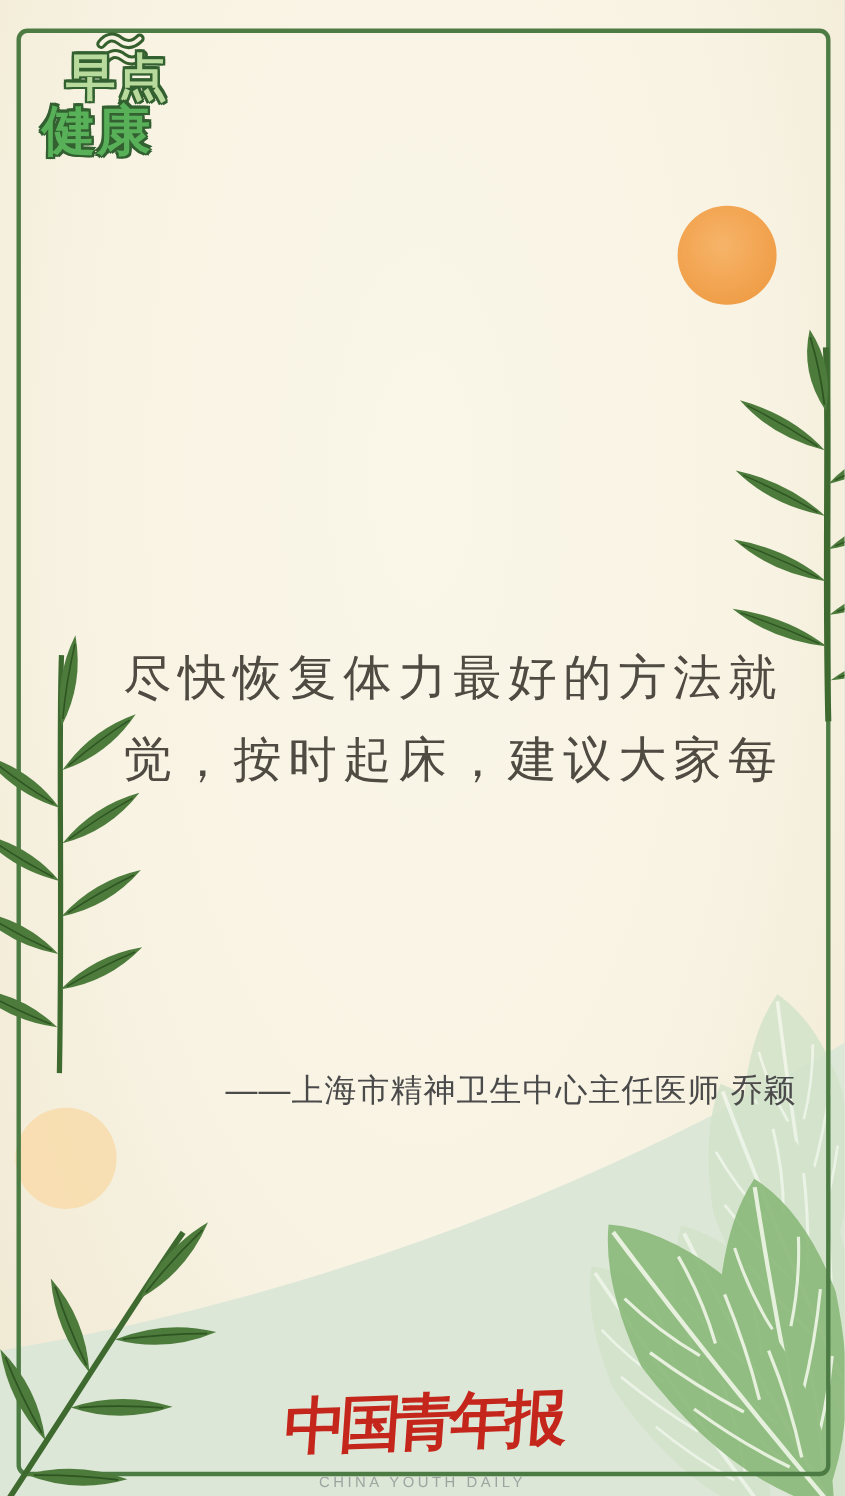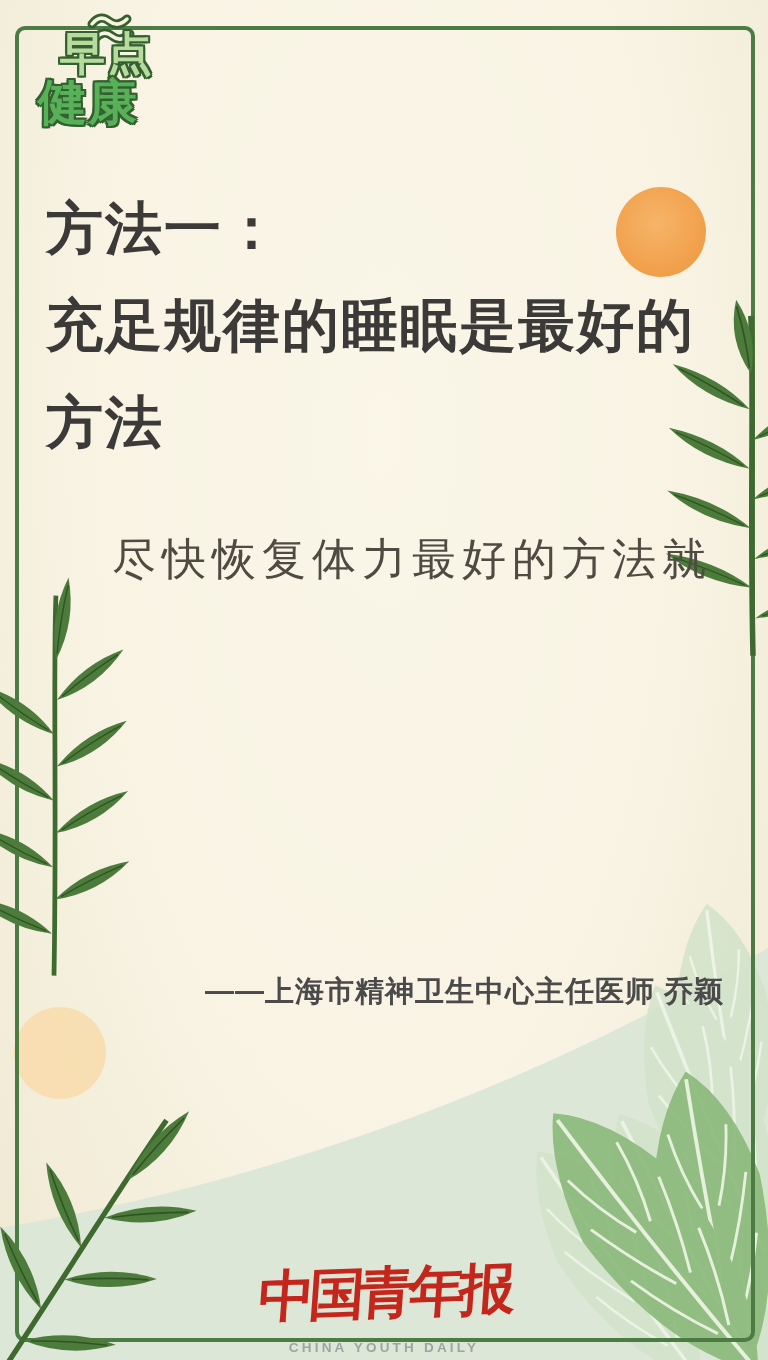--- a/index.html
+++ b/index.html
@@ -9,46 +9,46 @@
     font-family:"Liberation Sans", sans-serif;
   }
   .abs{position:absolute;}
   svg{display:block;}
   
   #frame{
     left:15px;top:26px;width:740px;height:1316px;box-sizing:border-box;
     border:4px solid var(--frame_green,#4c7c44);border-radius:10px;
   }
   
-  #badge{left:36px;top:8px;width:140px;height:120px;}
+  #badge{left:36px;top:24px;width:140px;height:120px;}
   .badge-line{position:absolute;font-weight:900;white-space:nowrap;
     text-shadow:-2px -2px 0 var(--badge_outline,#336030), 2px -2px 0 var(--badge_outline,#336030),
                 -2px  2px 0 var(--badge_outline,#336030), 2px  2px 0 var(--badge_outline,#336030),
                 -2px  0   0 var(--badge_outline,#336030), 2px  0   0 var(--badge_outline,#336030),
                  0   -2px 0 var(--badge_outline,#336030), 0    2px 0 var(--badge_outline,#336030);}
   #badge-l1{left:24px;top:16px;font-size:45px;letter-spacing:2px;color:var(--badge_light,#b9da9d);}
   #badge-l2{left:2px;top:62px;font-size:49px;letter-spacing:1px;color:var(--badge_green,#58b158);}
   #steam{left:48px;top:2px;}
   
   #title{left:46px;top:180px;width:690px;font-weight:900;font-size:57px;line-height:97px;
     letter-spacing:2px;color:var(--title_text,#3b3a39);}
   .title-line{white-space:nowrap;}
   
-  #bodytext{left:112px;top:522px;width:620px;font-family:"DejaVu Serif", serif;
+  #bodytext{left:112px;top:580px;width:620px;font-family:"DejaVu Serif", serif;
     font-size:44px;line-height:74px;letter-spacing:6px;color:var(--body_text,#4f4a42);}
   .body-line{white-space:nowrap;}
   
   #attrib{left:0;right:44px;top:972px;text-align:right;font-size:29px;letter-spacing:1px;
-    color:#4a4a4a;font-weight:700;}
+    color:#4a4a4a;font-weight:400;}
   
   #footer-logo{left:0;width:768px;top:1256px;text-align:center;
     font-family:"DejaVu Serif", serif;font-weight:700;font-size:56px;letter-spacing:-6px;
     color:var(--footer_red,#c5261c);transform:skewX(-6deg) rotate(-2deg);}
   #footer-sub{left:0;width:768px;top:1340px;text-align:center;font-size:13.5px;
-    letter-spacing:3.2px;color:var(--footer_gray,#9da5a0);font-weight:700;}
+    letter-spacing:3.2px;color:var(--footer_gray,#9da5a0);font-weight:400;}
   .decor{pointer-events:none;}
 </style>
 </head>
 <body>
 
 <div id="poster">
 
   <svg class="abs decor" width="768" height="1360" viewBox="0 0 768 1360" style="left:0;top:0;">
     <defs>
       <radialGradient id="sunGrad" cx="45%" cy="40%" r="65%">
@@ -116,28 +116,24 @@
     <svg class="abs" id="steam" width="56" height="40" viewBox="0 0 56 40">
       <path d="M8,14 Q16,4 25,11 Q34,18 43,9" stroke="#35602e" stroke-width="9" fill="none" stroke-linecap="round"></path>
       <path d="M8,14 Q16,4 25,11 Q34,18 43,9" stroke="#f7f2e1" stroke-width="3.5" fill="none" stroke-linecap="round"></path>
       <path d="M11,29 Q19,19 28,26 Q37,33 46,24" stroke="#35602e" stroke-width="9" fill="none" stroke-linecap="round"></path>
       <path d="M11,29 Q19,19 28,26 Q37,33 46,24" stroke="#f7f2e1" stroke-width="3.5" fill="none" stroke-linecap="round"></path>
     </svg>
     <div class="badge-line" id="badge-l1">早点</div>
     <div class="badge-line" id="badge-l2">健康</div>
   </div>
 
-  <div class="abs" id="title">
-    <div class="title-line">方法一：</div>
-    <div class="title-line">充足规律的睡眠是最好的</div>
-    <div class="title-line">方法</div>
-  </div>
 
   <div class="abs" id="bodytext">
     <div class="body-line">尽快恢复体力最好的方法就</div>
+    <div class="body-line">觉，按时起床，建议大家每</div>
   </div>
 
   <div class="abs" id="attrib">——上海市精神卫生中心主任医师 乔颖</div>
 
   <div class="abs" id="footer-logo">中国青年报</div>
   <div class="abs" id="footer-sub">CHINA YOUTH DAILY</div>
 
 </div>
 
 </body></html>

